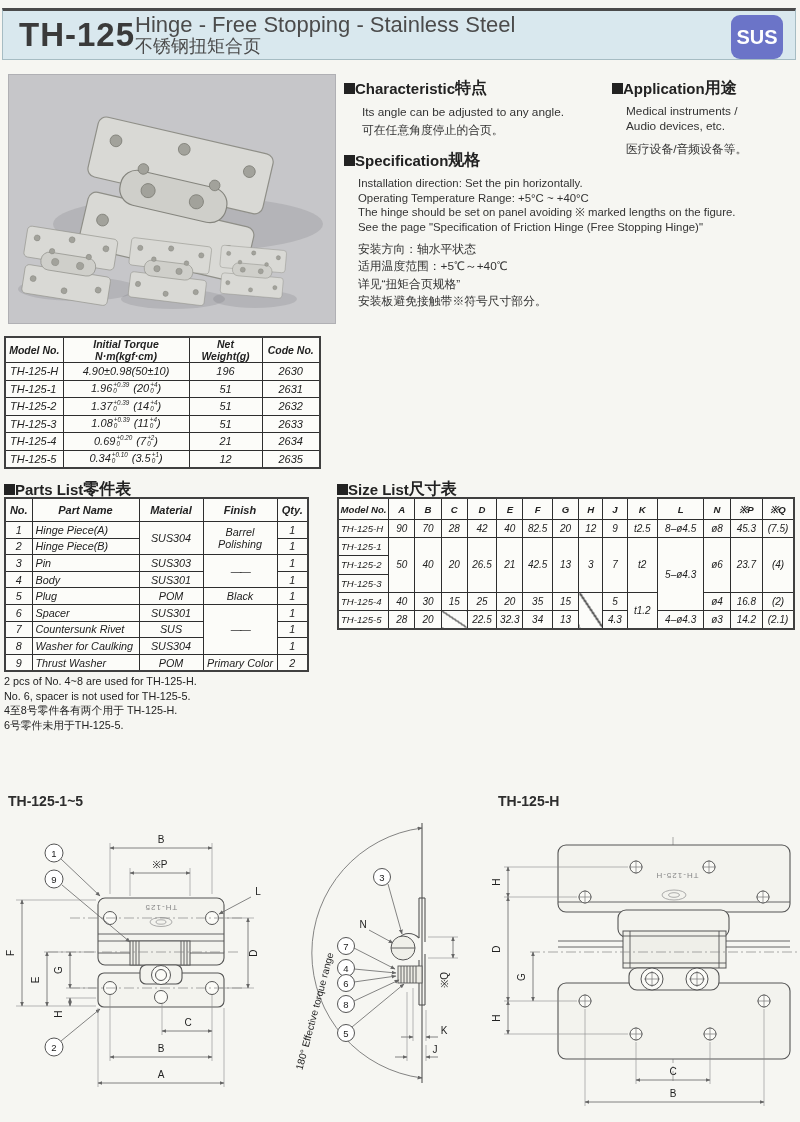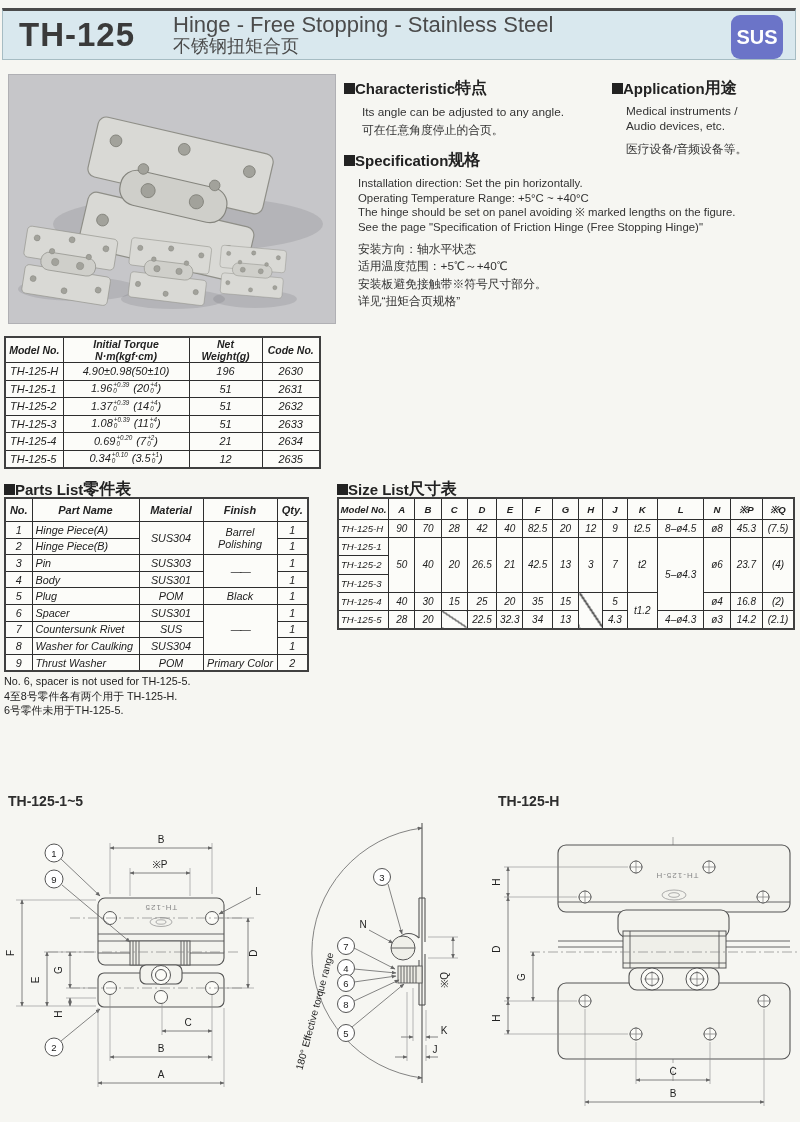--- a/index.html
+++ b/index.html
@@ -5,21 +5,21 @@
   html,body{margin:0;padding:0;background:#fff;}
   body{font-family:"Liberation Sans",sans-serif;color:#222;}
   .page{position:relative;width:800px;height:1122px;background:#f6f6f2;overflow:hidden;}
   .abs{position:absolute;}
 
   
   .band{left:2px;top:8px;width:794px;height:52px;background:#d9e8ee;
         border:1px solid #a6bcc3;border-top:3px solid #4a4a4a;box-sizing:border-box;
         display:flex;align-items:center;}
   .model-no{font-size:33px;font-weight:bold;color:#3a3a3a;margin-left:16px;letter-spacing:1px;}
-  .titles{margin-left:38px;display:flex;flex-direction:column;line-height:1.08;}
+  .titles{display:flex;flex-direction:column;line-height:1.08;}
   .t-en{font-size:22px;color:#4b4b4b;}
   .t-zh{font-size:18px;color:#4b4b4b;}
   .sus-badge{position:absolute;right:12px;top:4px;width:52px;height:44px;background:#6b74c8;
         border-radius:9px;color:#fff;font-weight:bold;font-size:20px;
         display:flex;align-items:center;justify-content:center;}
 
   
   .photo{left:8px;top:74px;width:328px;height:250px;}
 
   
@@ -154,22 +154,22 @@
       <span class="en">Specification</span>
       <span class="zh">规格</span>
     </div>
     <div class="sect-body" style="margin-left:14px;">
       <div class="ln-en" style="line-height:1.28;font-size:11.4px;">Installation direction: Set the pin horizontally.</div>
       <div class="ln-en" style="line-height:1.28;font-size:11.4px;">Operating Temperature Range: +5°C ~ +40°C</div>
       <div class="ln-en" style="line-height:1.28;font-size:11.4px;">The hinge should be set on panel avoiding ※ marked lengths on the figure.</div>
       <div class="ln-en" style="line-height:1.28;font-size:11.4px;">See the page "Specification of Friction Hinge (Free Stopping Hinge)"</div>
       <div class="ln-zh" style="margin-top:7px;line-height:1.45;">安装方向：轴水平状态</div>
       <div class="ln-zh" style="line-height:1.45;">适用温度范围：+5℃～+40℃</div>
+      <div class="ln-zh" style="line-height:1.45;">详见“扭矩合页规格”</div>
       <div class="ln-zh" style="line-height:1.45;">安装板避免接触带※符号尺寸部分。</div>
-      <div class="ln-zh" style="line-height:1.45;">详见“扭矩合页规格”</div>
     </div>
   </section>
 
   <table class="abs mt" style="left:4px;top:336px;width:317px;">
     <colgroup>
         <col style="width:58px">
         <col style="width:126px">
         <col style="width:73px">
         <col style="width:58px">
       </colgroup>
@@ -328,20 +328,21 @@
       <tr>
         <td>9</td>
         <td class="nm">Thrust Washer</td>
         <td>POM</td>
         <td>Primary Color</td>
         <td>2</td>
       </tr>
     </tbody>
   </table>
   <div class="abs notes" style="left:4px;top:674px;width:310px;">
+    <div>2 pcs of No. 4~8 are used for TH-125-H.</div>
     <div>No. 6, spacer is not used for TH-125-5.</div>
     <div>4至8号零件各有两个用于 TH-125-H.</div>
     <div>6号零件未用于TH-125-5.</div>
   </div>
 
   <div class="abs sect-head" style="left:337px;top:479px;">
     <span class="bullet"></span>
     <span class="en">Size List</span>
     <span class="zh">尺寸表</span>
   </div>

